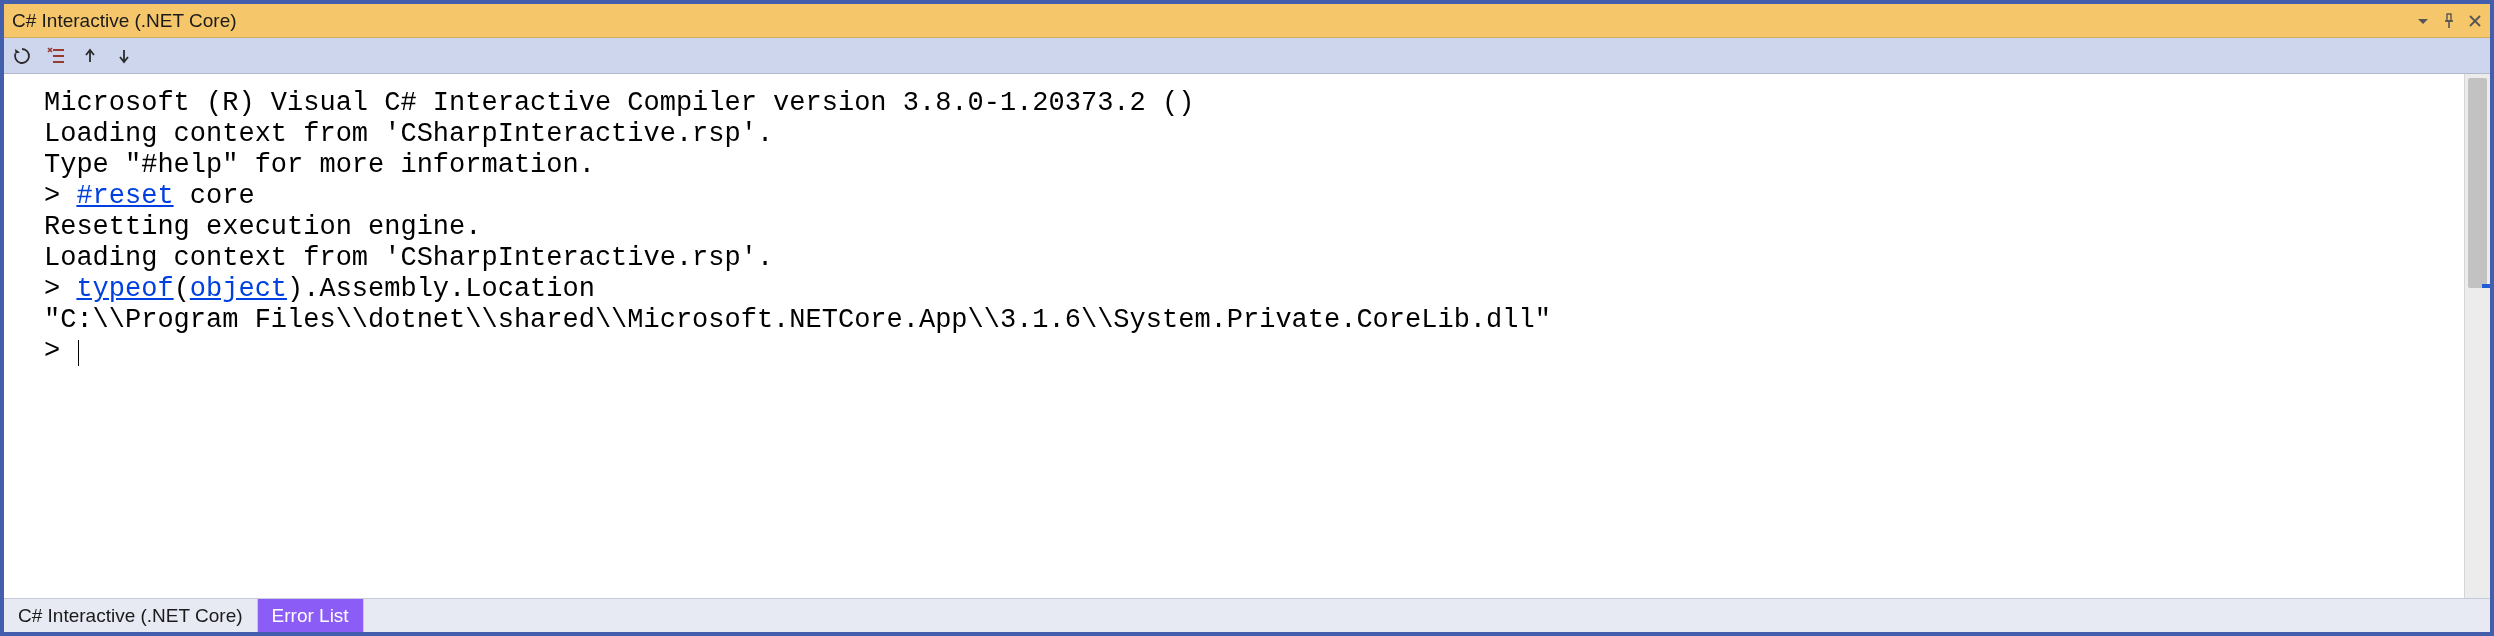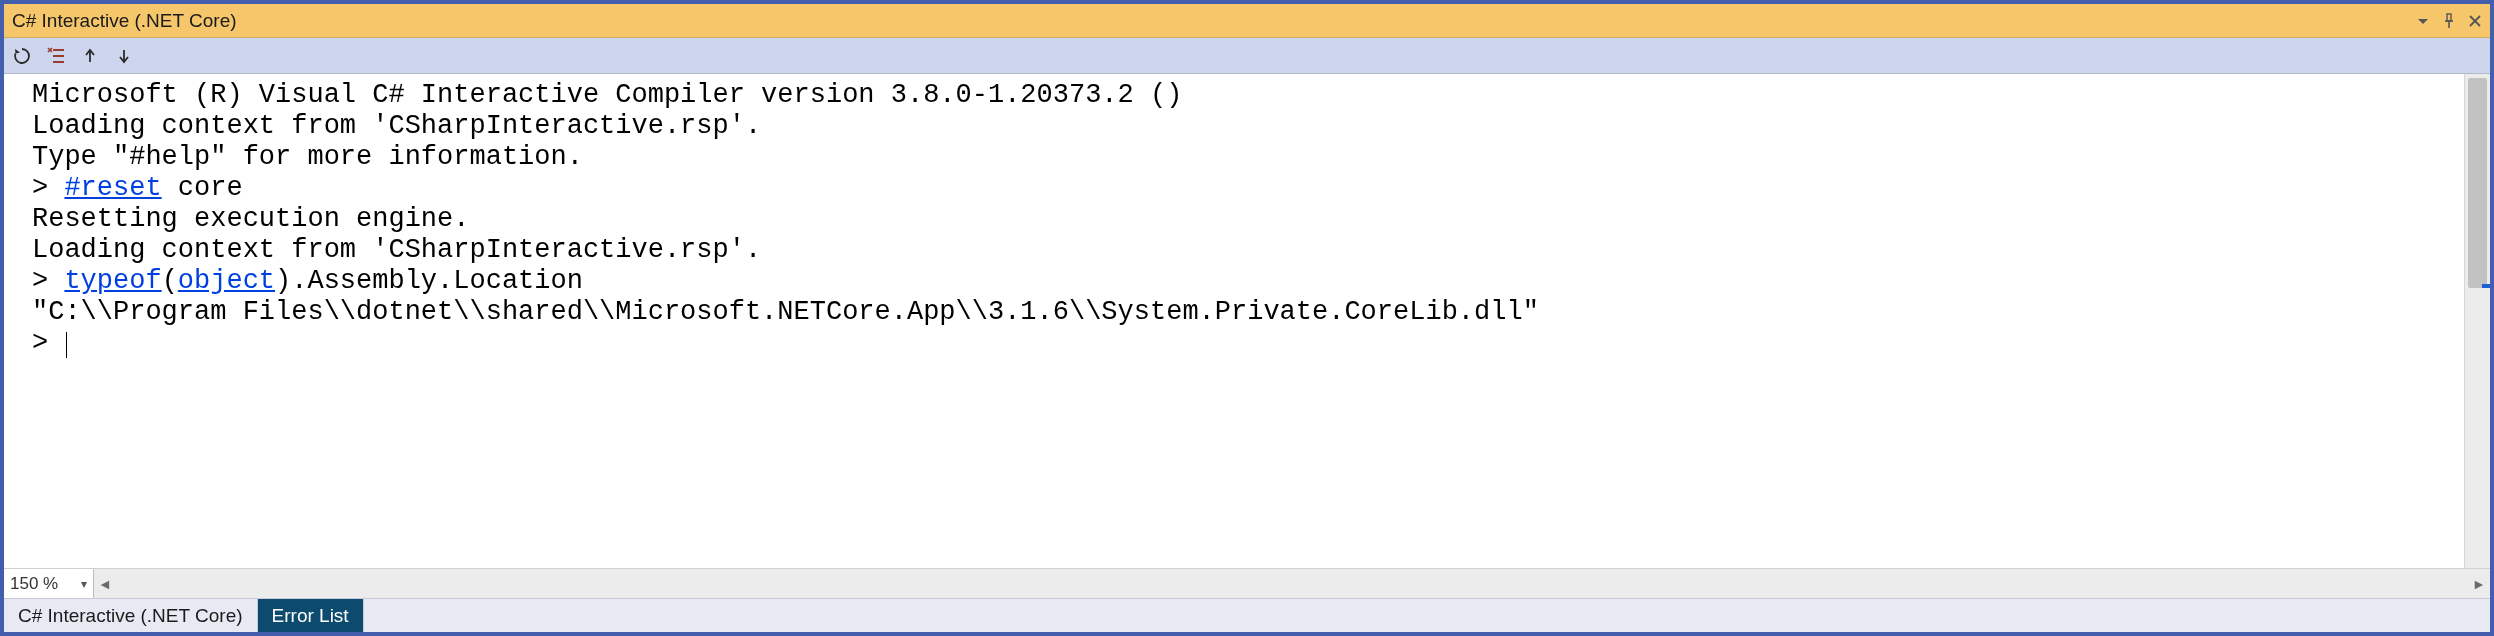--- a/index.html
+++ b/index.html
@@ -53,24 +53,25 @@
     flex: 1;
     display: flex;
     overflow: hidden;
     position: relative;
   }
   .editor {
     flex: 1;
     font-family: Consolas, "Courier New", monospace;
     font-size: 27px;
     line-height: 1.15;
-    padding: 6px 0 6px 28px;
+    padding: 6px 0 6px 40px;
     white-space: pre;
     overflow: hidden;
     color: #000;
+    margin-top: 8px;
   }
   .editor .line { height: 31px; }
   .kw-blue { color: #0040e0; text-decoration: underline; }
   .prompt { color: #000; }
   .caret {
     display: inline-block;
     width: 1px; height: 26px;
     background: #000;
     vertical-align: text-bottom;
     margin-left: 2px;
@@ -142,21 +143,21 @@
     align-items: center;
     font-size: 19px;
     border-right: 1px solid #c6cada;
     cursor: pointer;
   }
   .tab.active {
     background: #e8eaf3;
     color: #1b1b1b;
   }
   .tab.inactive {
-    background: #0c4a6e;
+    background: #8b5cf6;
     color: #fff;
   }
 </style>
 </head>
 <body>
 
 <div class="window">
 
   <div class="title-bar">
     <span class="title-text">C# Interactive (.NET Core)</span>
@@ -213,31 +214,20 @@
   </div>
 
   <div class="content-wrap">
     <div class="editor" id="editor"><div class="line">Microsoft (R) Visual C# Interactive Compiler version 3.8.0-1.20373.2 ()</div><div class="line">Loading context from 'CSharpInteractive.rsp'.</div><div class="line">Type "#help" for more information.</div><div class="line"><span class="prompt">&gt; </span><span class="kw-blue">#reset</span><span> core</span></div><div class="line">Resetting execution engine.</div><div class="line">Loading context from 'CSharpInteractive.rsp'.</div><div class="line"><span class="prompt">&gt; </span><span class="kw-blue">typeof</span><span>(</span><span class="kw-blue">object</span><span>).Assembly.Location</span></div><div class="line">"C:\\Program Files\\dotnet\\shared\\Microsoft.NETCore.App\\3.1.6\\System.Private.CoreLib.dll"</div><div class="line"><span class="prompt">&gt; </span><span class="caret"></span></div></div>
     <div class="vscroll">
       <div class="thumb"></div>
       <div class="mark"></div>
     </div>
   </div>
 
-  <div class="footer-row">
-    <div class="zoom-box">
-      <span>150 %</span>
-      <span class="chev">▾</span>
-    </div>
-    <div class="hscroll">
-      <div class="arrow">◄</div>
-      <div class="track"></div>
-      <div class="arrow">►</div>
-    </div>
-  </div>
 
   <div class="tab-strip">
     <div class="tab active">
       <span>C# Interactive (.NET Core)</span>
     </div>
     <div class="tab inactive">
       <span>Error List</span>
     </div>
   </div>
 

